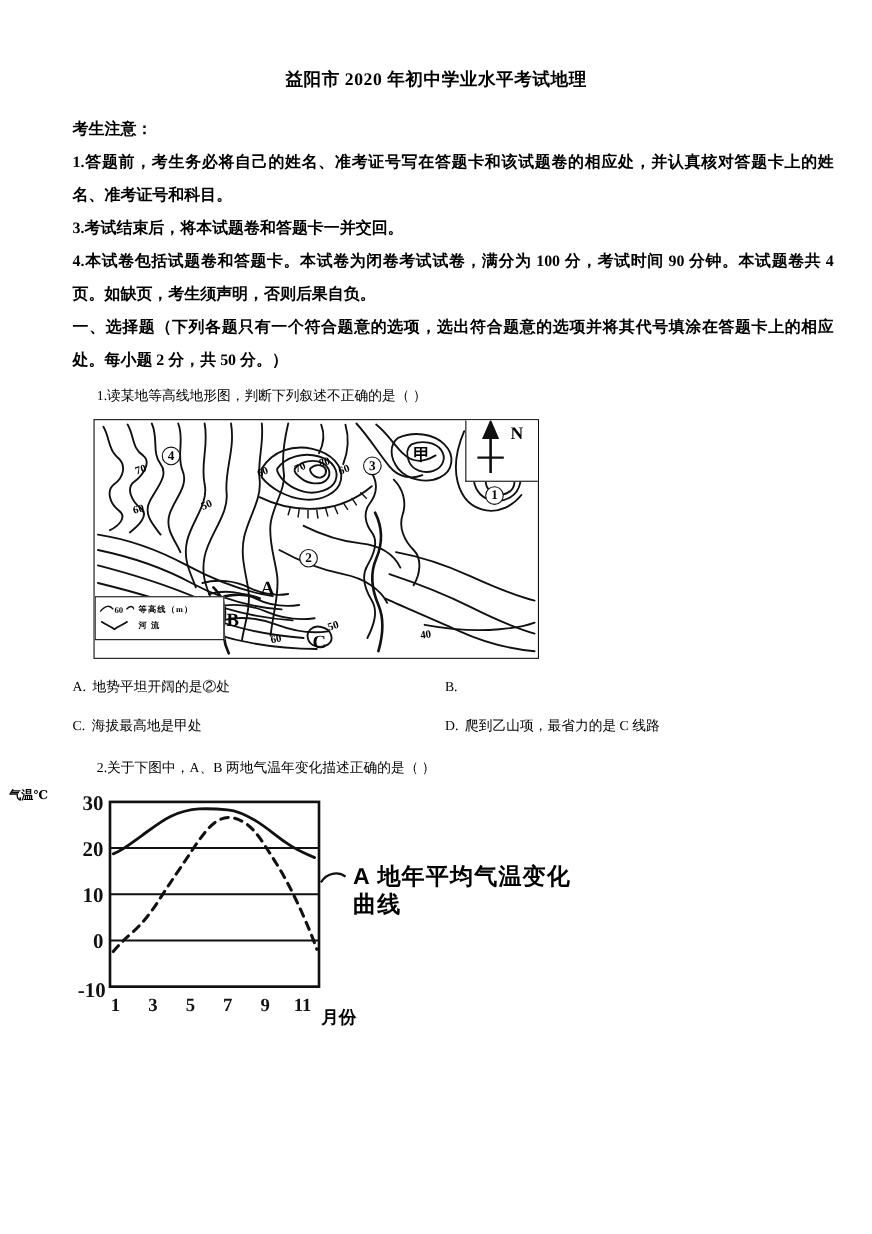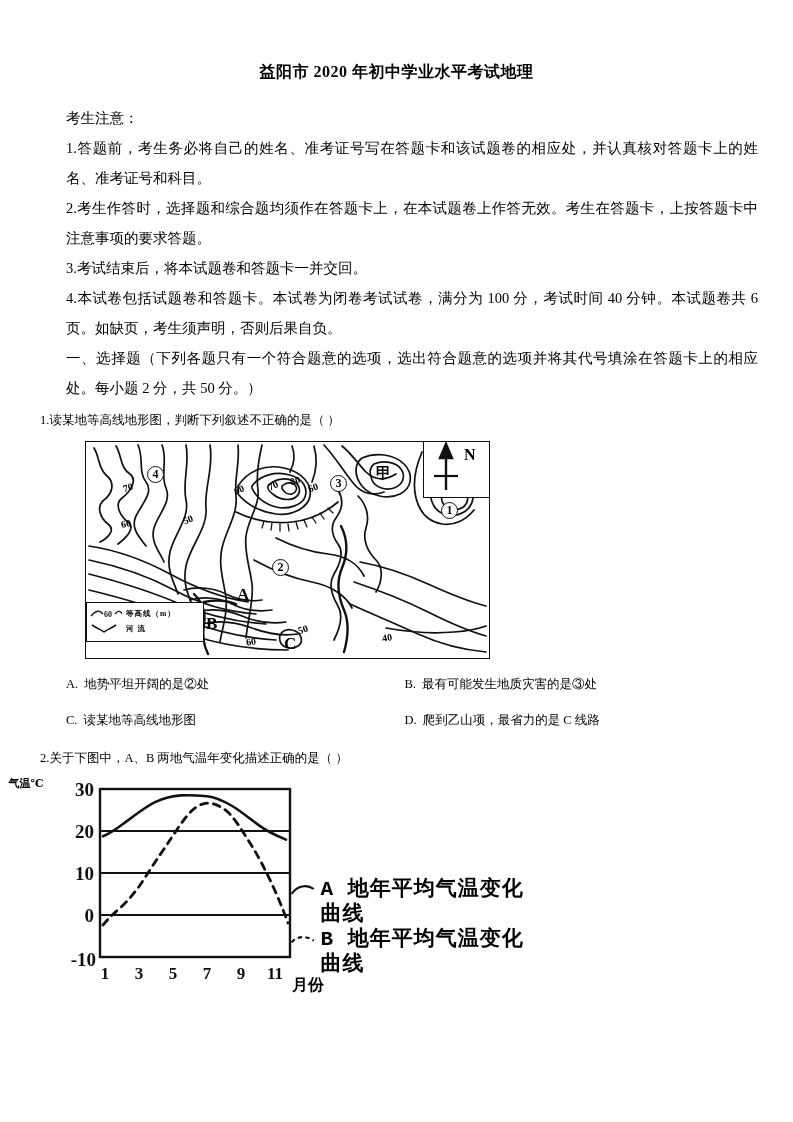--- a/index.html
+++ b/index.html
@@ -19,27 +19,27 @@
     font-size:16px;
     font-weight:bold;
     letter-spacing:.5px;
     margin: 62px 0 20px 0;
   }
 
   .body-text {
     padding: 0 35px 0 66px;
     font-size:14.5px;
     line-height:30px;
-    font-weight:normal;
+    font-weight:bold;
     text-align:justify;
   }
   .body-text p { margin:0; }
 
   .q-line {
-    padding: 0 62px 0 40px;
+    padding: 0 62px 0 88px;
     font-size:12.5px;
     line-height:26px;
     font-weight:normal;
     margin-top:4px;
   }
 
   
   .map-wrap { position:relative; margin: 8px 0 0 0; height:232px; }
   .map-frame {
     position:absolute; left:85px; top:0;
@@ -93,43 +93,41 @@
   .chart-wrap { position:relative; height:240px; margin-top:6px; }
   .chart-box { position:absolute; left:60px; top:0; width:460px; height:225px; }
   .ylabel {
     position:absolute; left:6px; top:2px; width:40px;
     font-size:11px; font-weight:bold; line-height:9px; text-align:center;
   }
   .yl-a { display:inline-block; }
   .chart-legend {
     position:absolute; left:290px; top:68px; width:240px;
     font-size:21px; font-weight:bold; line-height:25px;
-    font-family:Liberation Mono, monospace;
-    margin-top:32px;
+    font-family:Liberation Sans, sans-serif;
   }
   .leg-item { display:flex; align-items:flex-start; gap:5px; }
   .leg-txt { letter-spacing:1px; }
   .month-unit {
     position:absolute; left:292px; top:198px;
     font-size:16px; font-weight:bold;
   }
 </style>
 </head>
 <body>
 
 <div class="page">
 
   <div class="doc-title">益阳市 2020 年初中学业水平考试地理</div>
 
   <div class="body-text">
     <p>考生注意：</p>
     <p>1.答题前，考生务必将自己的姓名、准考证号写在答题卡和该试题卷的相应处，并认真核对答题卡上的姓名、准考证号和科目。</p>
-    <p>2.考生作答时，选择题和综合题均须作在答题卡上，在本试题卷上作答无效。考生在答题卡，上按答题卡中注意事项的要求答题。</p>
     <p>3.考试结束后，将本试题卷和答题卡一并交回。</p>
-    <p>4.本试卷包括试题卷和答题卡。本试卷为闭卷考试试卷，满分为 100 分，考试时间 40 分钟。本试题卷共 6 页。如缺页，考生须声明，否则后果自负。</p>
+    <p>4.本试卷包括试题卷和答题卡。本试卷为闭卷考试试卷，满分为 100 分，考试时间 90 分钟。本试题卷共 4 页。如缺页，考生须声明，否则后果自负。</p>
     <p>一、选择题（下列各题只有一个符合题意的选项，选出符合题意的选项并将其代号填涂在答题卡上的相应处。每小题 2 分，共 50 分。）</p>
   </div>
 
   <div class="q-line">1.读某地等高线地形图，判断下列叙述不正确的是（    ）</div>
 
   <div class="map-wrap">
     <div class="map-frame">
       <svg width="402" height="215" viewBox="0 0 402 215">
         <g fill="none" stroke="#111" stroke-width="1.7" stroke-linecap="round" stroke-linejoin="round">
 
@@ -260,27 +258,26 @@
   </div>
 
   <div class="options">
     <div class="opt-row">
       <div class="opt">
         <span class="opt-key">A.</span>
         <span>地势平坦开阔的是②处</span>
       </div>
       <div class="opt">
         <span class="opt-key">B.</span>
-        <span>最有可能发生地质灾害的是③处</span>
       </div>
     </div>
     <div class="opt-row">
       <div class="opt">
         <span class="opt-key">C.</span>
-        <span>读某地等高线地形图</span>
+        <span>海拔最高地是甲处</span>
       </div>
       <div class="opt">
         <span class="opt-key">D.</span>
         <span>爬到乙山项，最省力的是 C 线路</span>
       </div>
     </div>
   </div>
 
   <div class="q-line">2.关于下图中，A、B 两地气温年变化描述正确的是（    ）</div>
 
@@ -325,24 +322,18 @@
       </svg>
     </div>
 
     <div class="chart-legend">
       <div class="leg-item">
         <svg width="30" height="24" viewBox="0 0 30 24">
           <path d="M2,18 C8,8 20,6 28,12" stroke="#111" stroke-width="2.4" fill="none"></path>
         </svg>
         <span class="leg-txt">A 地年平均气温变化曲线</span>
       </div>
-      <div class="leg-item">
-        <svg width="30" height="24" viewBox="0 0 30 24">
-          <path d="M2,16 C8,8 20,8 28,14" stroke="#111" stroke-width="2.6" fill="none" stroke-dasharray="5 4"></path>
-        </svg>
-        <span class="leg-txt">B 地年平均气温变化曲线</span>
-      </div>
     </div>
 
     <div class="month-unit">月份</div>
   </div>
 
 </div>
 
 </body></html>

